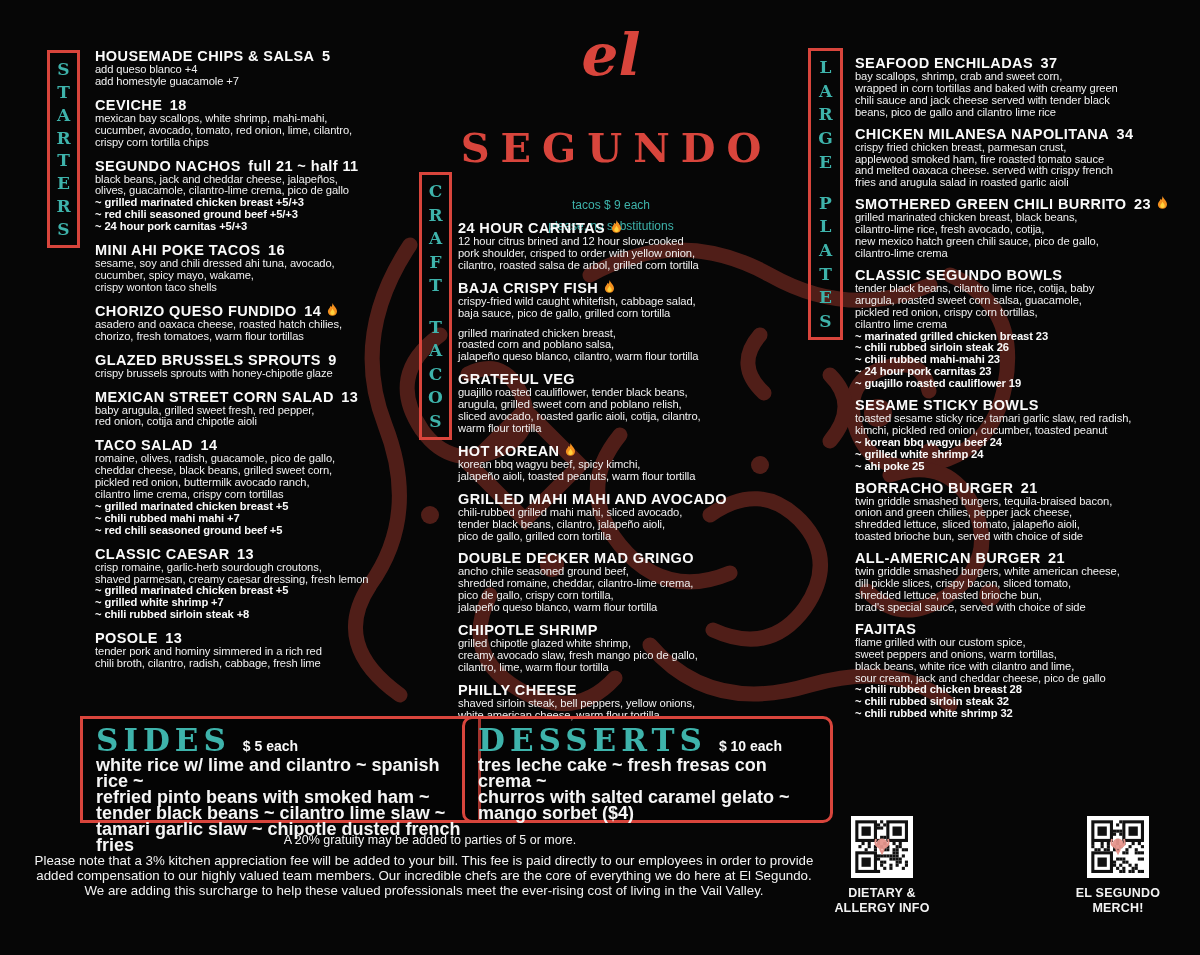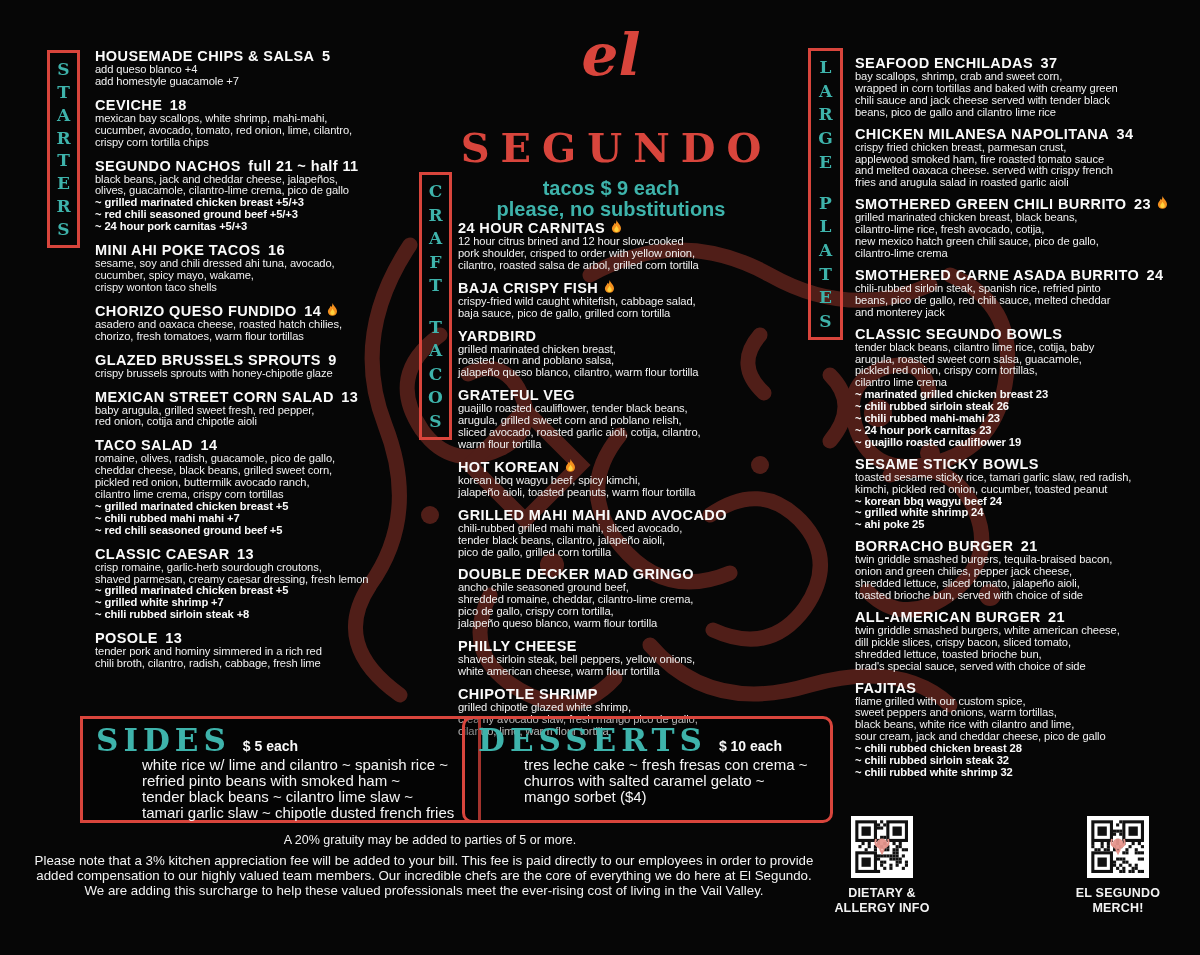--- a/index.html
+++ b/index.html
@@ -16,21 +16,21 @@
   .vgap{height:12px;}
   #box-starters{left:47px;top:50px;width:33px;height:198px;}
   #box-craft{left:419px;top:172px;width:33px;height:268px;}
   #box-large{left:808px;top:48px;width:35px;height:292px;}
   
   .brand{left:430px;top:26px;width:362px;text-align:center;}
   .brand-script{font-family:"DejaVu Serif",serif;font-style:italic;font-weight:bold;
                 color:var(--red);font-size:58px;line-height:58px;margin-bottom:-8px;}
   .brand-name{font-family:"DejaVu Serif",serif;font-weight:bold;color:var(--red);
               font-size:40px;line-height:56px;letter-spacing:11px;margin-right:-11px;margin-top:44px;}
-  .tacos-note{margin-top:2px;color:var(--teal);font-weight:bold;font-size:20px;line-height:21px;}
+  .tacos-note{margin-top:19px;color:var(--teal);font-weight:normal;font-size:12px;line-height:21px;}
   
   .col{z-index:2;}
   #col-starters{left:95px;top:48px;width:330px;}
   #col-craft{left:458px;top:220px;width:337px;}
   #col-large{left:855px;top:55px;width:338px;}
   .item{margin-bottom:9px;}
   #col-craft .item{margin-bottom:8px;}
   #col-large .item{margin-bottom:7px;}
   .item-title{font-weight:bold;font-size:14.5px;line-height:16px;letter-spacing:.4px;color:#fafafa;}
   .price{margin-left:3px;}
@@ -39,21 +39,21 @@
   .item-opt{font-size:11.2px;line-height:11.9px;font-weight:bold;color:#fafafa;letter-spacing:-0.1px;}
   
   .bottom-box{position:absolute;z-index:2;border:3px solid var(--red);box-sizing:border-box;
               padding:4px 12px 0 13px;background:rgba(0,0,0,.25);}
   #sides-box{left:80px;top:716px;width:401px;height:107px;}
   #desserts-box{left:462px;top:716px;width:371px;height:107px;border-radius:10px;}
   .box-head{display:flex;align-items:baseline;gap:12px;}
   .box-title{font-family:"DejaVu Serif",serif;font-weight:bold;color:var(--teal);
              font-size:31px;line-height:34px;letter-spacing:5px;}
   .box-price{font-weight:bold;font-size:14px;color:#fafafa;}
-  .box-line{font-weight:normal;font-size:15px;line-height:16px;color:#f5f5f5;margin-left:46px;}
+  .box-line{font-weight:bold;font-size:18px;line-height:16px;color:#f5f5f5;}
   
   #gratuity{left:40px;top:833px;width:780px;text-align:center;font-size:12.5px;font-weight:normal;}
   #appreciation{left:32px;top:853px;width:784px;text-align:center;font-size:13.3px;line-height:15.2px;}
   
   .qr{position:absolute;z-index:2;width:62px;height:62px;background:#fff;border-radius:3px;}
   #qr1{left:851px;top:816px;}
   #qr2{left:1087px;top:816px;}
   .qr-label{position:absolute;z-index:2;width:110px;text-align:center;font-weight:bold;
             font-size:12.5px;line-height:15px;letter-spacing:.2px;}
   #qr1-label{left:827px;top:886px;}
@@ -215,21 +215,20 @@
       </div>
       <div class="item">
         <div class="item-title">BAJA CRISPY FISH<svg class="flame" viewBox="0 0 12 14">
             <path d="M6 0 C6.8 3 10.2 4.2 10.2 8.2 A4.3 4.3 0 0 1 1.7 8.2 C1.7 5.6 3.6 4.9 4.2 2.5 C4.9 3.9 5.7 4.2 6 0 Z" fill="#f4901e"></path>
             <path d="M6 5.2 C6.7 7 8.1 7.5 8.1 9.6 A2.15 2.15 0 0 1 3.9 9.6 C3.9 8 5.3 7.3 6 5.2 Z" fill="#ffd23d"></path>
           </svg></div>
         <div class="item-desc">crispy-fried wild caught whitefish, cabbage salad,</div>
         <div class="item-desc">baja sauce, pico de gallo, grilled corn tortilla</div>
       </div>
       <div class="item">
-        <div class="item-title">YARDBIRD</div>
         <div class="item-desc">grilled marinated chicken breast,</div>
         <div class="item-desc">roasted corn and poblano salsa,</div>
         <div class="item-desc">jalapeño queso blanco, cilantro, warm flour tortilla</div>
       </div>
       <div class="item">
         <div class="item-title">GRATEFUL VEG</div>
         <div class="item-desc">guajillo roasted cauliflower, tender black beans,</div>
         <div class="item-desc">arugula, grilled sweet corn and poblano relish,</div>
         <div class="item-desc">sliced avocado, roasted garlic aioli, cotija, cilantro,</div>
         <div class="item-desc">warm flour tortilla</div>
@@ -249,29 +248,29 @@
         <div class="item-desc">pico de gallo, grilled corn tortilla</div>
       </div>
       <div class="item">
         <div class="item-title">DOUBLE DECKER MAD GRINGO</div>
         <div class="item-desc">ancho chile seasoned ground beef,</div>
         <div class="item-desc">shredded romaine, cheddar, cilantro-lime crema,</div>
         <div class="item-desc">pico de gallo, crispy corn tortilla,</div>
         <div class="item-desc">jalapeño queso blanco, warm flour tortilla</div>
       </div>
       <div class="item">
-        <div class="item-title">PHILLY CHEESE</div>
-        <div class="item-desc">shaved sirloin steak, bell peppers, yellow onions,</div>
-        <div class="item-desc">white american cheese, warm flour tortilla</div>
-      </div>
-      <div class="item">
         <div class="item-title">CHIPOTLE SHRIMP</div>
         <div class="item-desc">grilled chipotle glazed white shrimp,</div>
         <div class="item-desc">creamy avocado slaw, fresh mango pico de gallo,</div>
         <div class="item-desc">cilantro, lime, warm flour tortilla</div>
+      </div>
+      <div class="item">
+        <div class="item-title">PHILLY CHEESE</div>
+        <div class="item-desc">shaved sirloin steak, bell peppers, yellow onions,</div>
+        <div class="item-desc">white american cheese, warm flour tortilla</div>
       </div>
     </div>
   <div class="layer col" id="col-large">
       <div class="item">
         <div class="item-title">SEAFOOD ENCHILADAS<span class="price">&nbsp;37</span></div>
         <div class="item-desc">bay scallops, shrimp, crab and sweet corn,</div>
         <div class="item-desc">wrapped in corn tortillas and baked with creamy green</div>
         <div class="item-desc">chili sauce and jack cheese served with tender black</div>
         <div class="item-desc">beans, pico de gallo and cilantro lime rice</div>
       </div>
@@ -284,26 +283,20 @@
       </div>
       <div class="item">
         <div class="item-title">SMOTHERED GREEN CHILI BURRITO<span class="price">&nbsp;23</span><svg class="flame" viewBox="0 0 12 14">
             <path d="M6 0 C6.8 3 10.2 4.2 10.2 8.2 A4.3 4.3 0 0 1 1.7 8.2 C1.7 5.6 3.6 4.9 4.2 2.5 C4.9 3.9 5.7 4.2 6 0 Z" fill="#f4901e"></path>
             <path d="M6 5.2 C6.7 7 8.1 7.5 8.1 9.6 A2.15 2.15 0 0 1 3.9 9.6 C3.9 8 5.3 7.3 6 5.2 Z" fill="#ffd23d"></path>
           </svg></div>
         <div class="item-desc">grilled marinated chicken breast, black beans,</div>
         <div class="item-desc">cilantro-lime rice, fresh avocado, cotija,</div>
         <div class="item-desc">new mexico hatch green chili sauce, pico de gallo,</div>
         <div class="item-desc">cilantro-lime crema</div>
-      </div>
-      <div class="item">
-        <div class="item-title">SMOTHERED CARNE ASADA BURRITO<span class="price">&nbsp;24</span></div>
-        <div class="item-desc">chili-rubbed sirloin steak, spanish rice, refried pinto</div>
-        <div class="item-desc">beans, pico de gallo, red chili sauce, melted cheddar</div>
-        <div class="item-desc">and monterey jack</div>
       </div>
       <div class="item">
         <div class="item-title">CLASSIC SEGUNDO BOWLS</div>
         <div class="item-desc">tender black beans, cilantro lime rice, cotija, baby</div>
         <div class="item-desc">arugula,  roasted sweet corn salsa, guacamole,</div>
         <div class="item-desc">pickled red onion,  crispy corn tortillas,</div>
         <div class="item-desc">cilantro lime crema</div>
         <div class="item-opt">~ marinated grilled chicken breast 23</div>
         <div class="item-opt">~ chili rubbed sirloin steak 26</div>
         <div class="item-opt">~ chili rubbed mahi-mahi 23</div>

